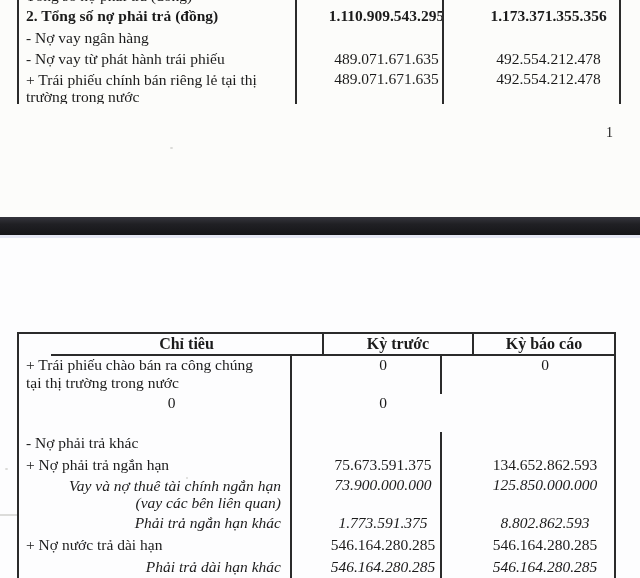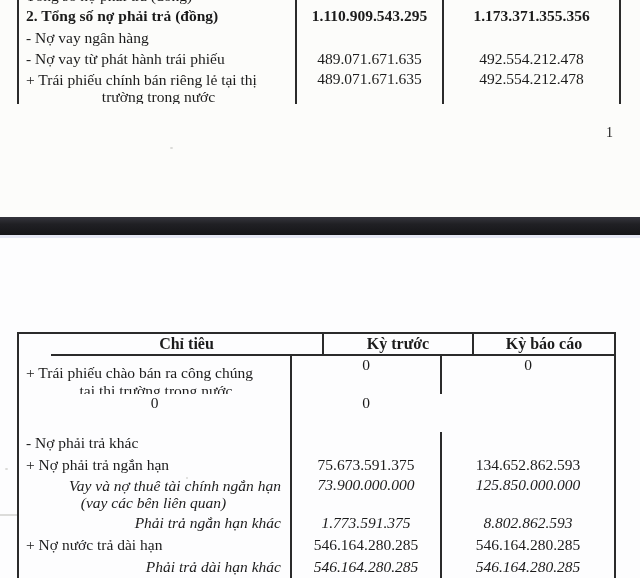--- a/index.html
+++ b/index.html
@@ -18,21 +18,21 @@
     background:linear-gradient(180deg,#35353c 0%, #202024 40%, #151518 100%);
     border-bottom:3px solid #e4e6f3;
   }
 
   
   .tline { --line:#2b2b2b; }
   .row { display:grid; }
   .row > .td + .td { border-left:2px solid var(--line); }
   .td { overflow:hidden; }
   .lbl { padding:0 4px 0 7px; }
-  .val { text-align:center; align-self:center; width:100%; }
+  .val { text-align:center; align-self:center; width:100%;padding-left:17px; }
   .bold { font-weight:bold; }
   .it { font-style:italic; }
   .lbl-right { text-align:right; padding-right:9px; }
 
   
   .top-table {
     position:absolute; left:17px; top:0; width:600px; height:104px;
     border-left:2px solid var(--line); border-right:2px solid var(--line);
     display:flex; flex-direction:column;
   }
@@ -50,29 +50,29 @@
     position:absolute; left:17px; top:332px; width:595px; height:246px;
     border-top:2px solid var(--line);
     border-left:2px solid var(--line); border-right:2px solid var(--line);
     display:flex; flex-direction:column;
   }
   .bottom-table .row { grid-template-columns:271px 150px 1fr; }
   .bt-head { height:20px; line-height:20px; border-bottom:2px solid var(--line);
              font-weight:bold; font-size:16px;margin-left:32px; }
   .bt-head .td { text-align:center; }
   .bt-r0, .bt-r1 { height:38px; }
-  .bt-r0 .lbl, .bt-r1 .lbl { line-height:17.5px; padding-top:8px; }
+  .bt-r0 .lbl, .bt-r1 .lbl { line-height:17.5px; padding-top:0; }
   .bt-r2 { height:22px; line-height:21px; }
   .bt-r3 { height:22px; line-height:21px; }
   .bt-r4 { height:36px; }
   .bt-r4 .lbl { line-height:16.5px; padding-top:2px; }
   .bt-r5 { height:22px; line-height:21px; }
   .bt-r6 { height:23px; line-height:22px; }
   .bt-r7 { height:21px; line-height:19px; }
-  .l2 { display:block;text-align:center; }
+  .l2 { display:block; }
 
   
   .page-number { position:absolute; left:606px; top:125px; font-size:14px; }
   .artifact-line { position:absolute; left:0; top:514px; width:17px; height:1.5px; background:#dcdcda; }
   .speck { position:absolute; background:#d9d9d6; border-radius:50%; }
 </style>
 </head>
 <body>
 
 <div class="doc tline">

